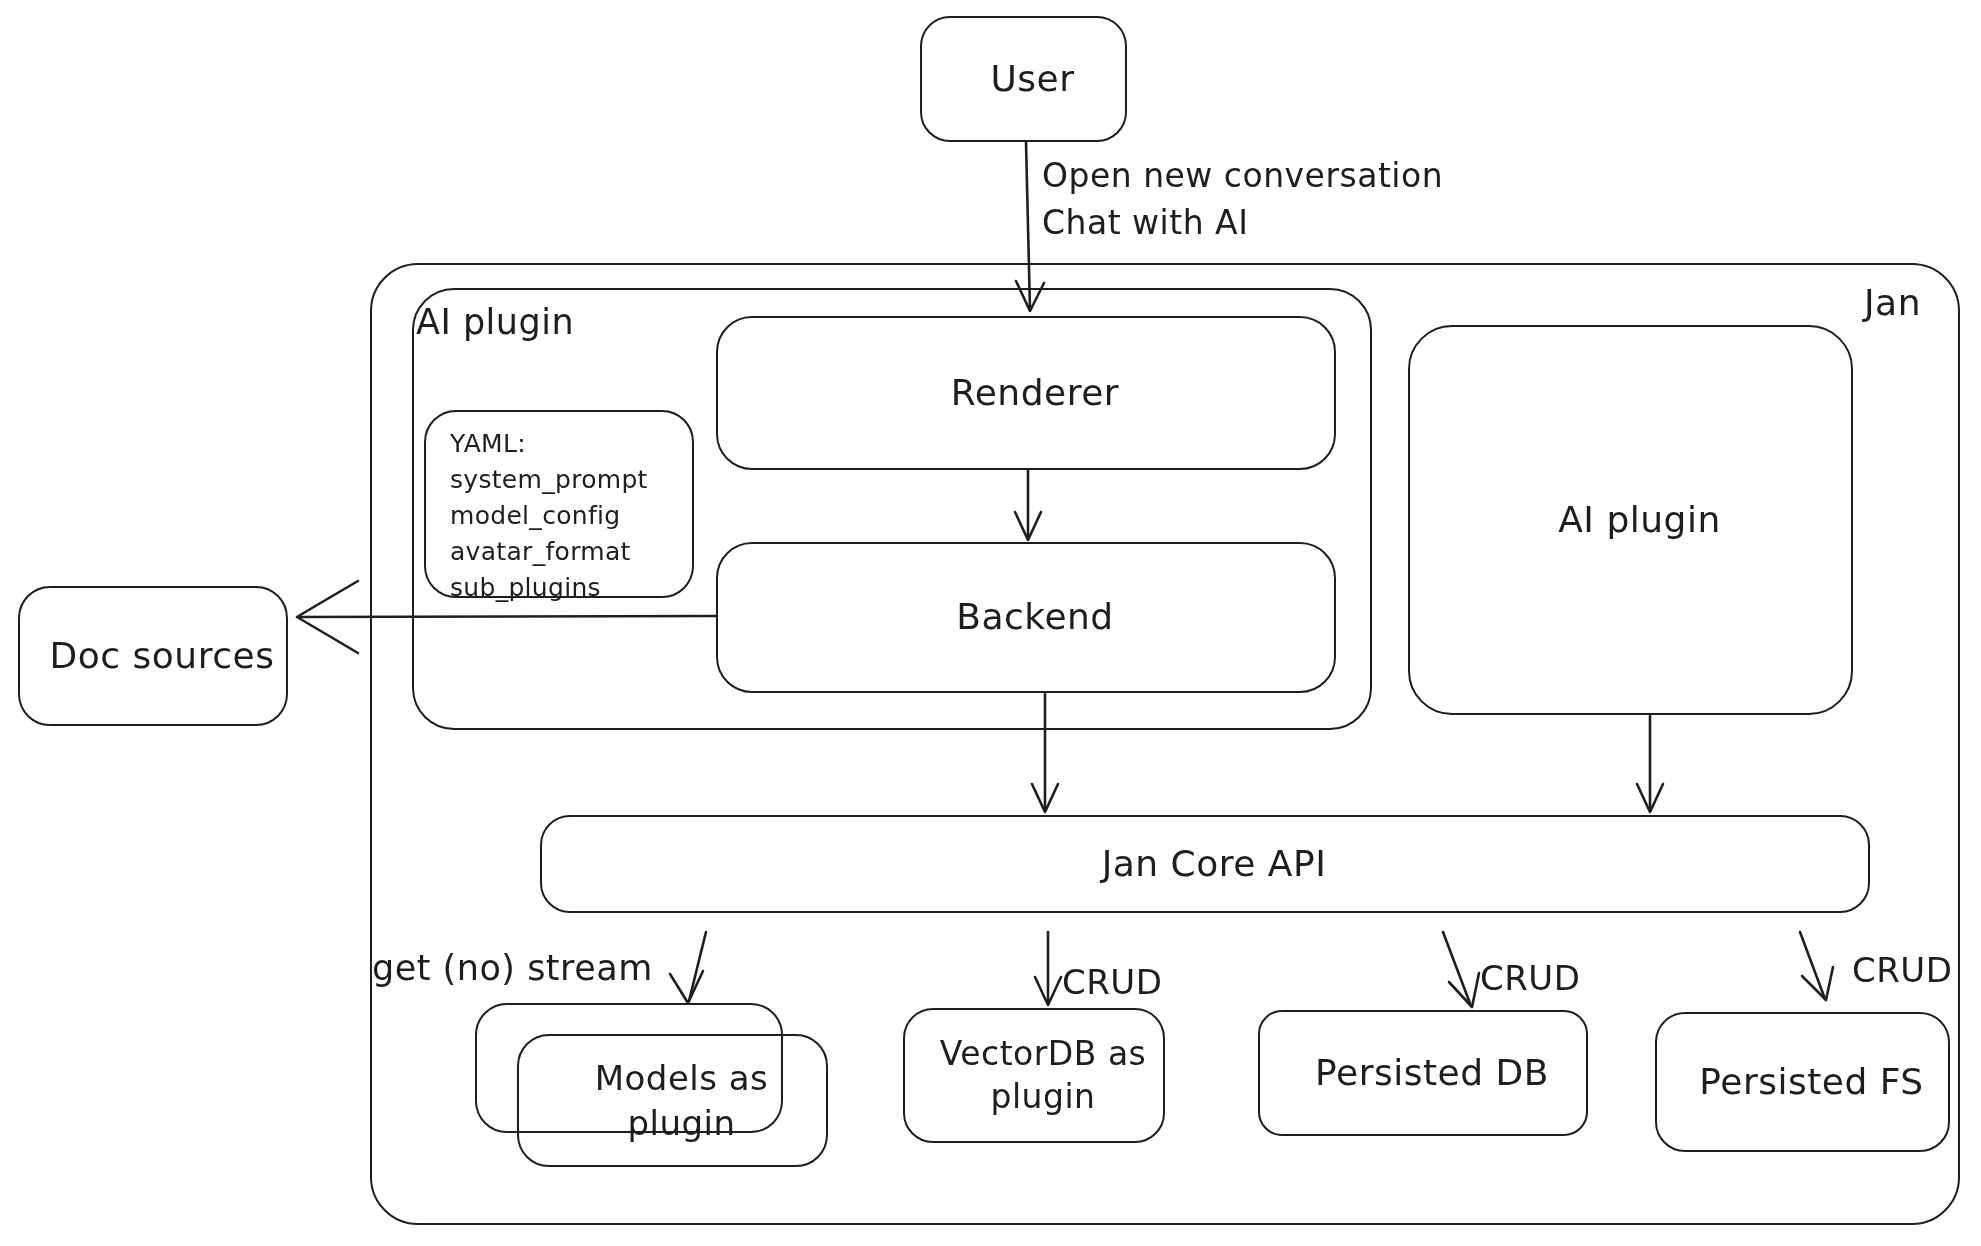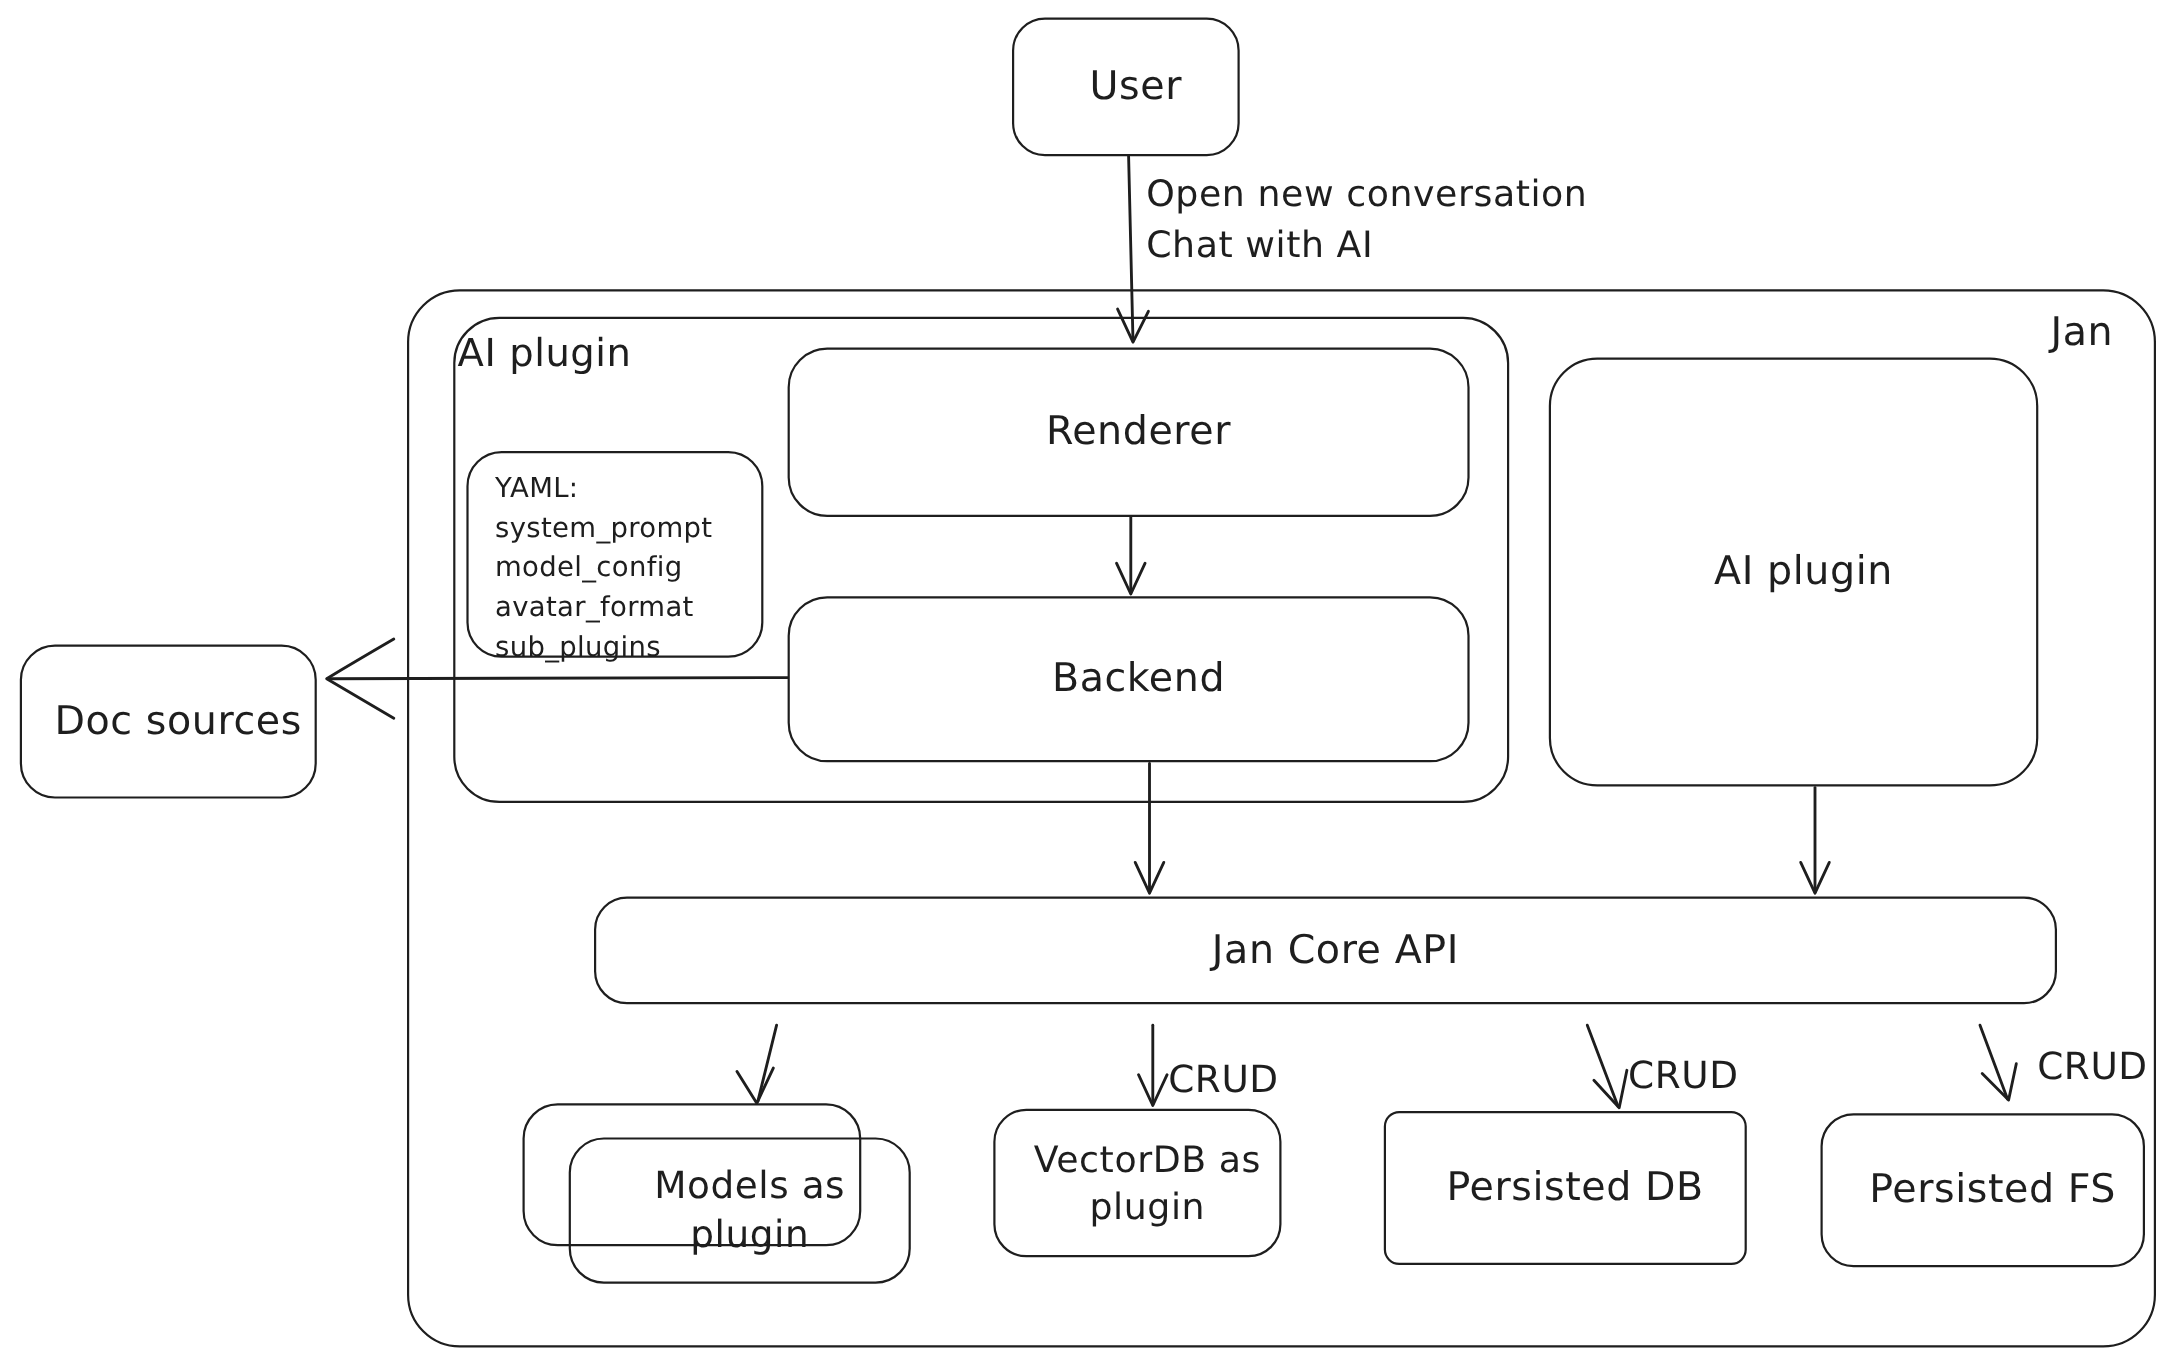--- a/index.html
+++ b/index.html
@@ -123,33 +123,34 @@
 
   <div class="box" style="left:475px; top:1003px; width:308px; height:130px; border-radius:32px; background:transparent;"></div>
   <div class="box" style="left:517px; top:1034px; width:311px; height:133px; border-radius:32px; background:transparent;">
     <span class="node-label wrap-text" style="max-width:225px; font-size:34px;">Models as plugin</span>
   </div>
 
   <div class="box" style="left:903px; top:1008px; width:262px; height:135px; border-radius:30px;">
     <span class="node-label wrap-text" style="max-width:235px; font-size:33px;">VectorDB as plugin</span>
   </div>
 
-  <div class="box" style="left:1258px; top:1010px; width:330px; height:140px; border-radius:14px;">
+  <div class="box" style="left:1258px; top:1010px; width:330px; height:126px; border-radius:24px;">
     <span class="node-label">Persisted DB</span>
   </div>
 
   <div class="box" style="left:1655px; top:1012px; width:295px; height:140px; border-radius:30px;">
     <span class="node-label">Persisted FS</span>
   </div>
 
   <div class="floating-label" style="left:1042px; top:152px; font-size:33px; line-height:47px;">
     <span class="edge-label-line">Open new conversation</span>
     <span class="edge-label-line">Chat with AI</span>
   </div>
 
+  <div class="floating-label" style="left:372px; top:948px; font-size:35px;">get (no) stream</div>
 
   <div class="floating-label" style="left:1062px; top:962px; font-size:34px;">CRUD</div>
 
   <div class="floating-label" style="left:1480px; top:958px; font-size:34px;">CRUD</div>
 
   <div class="floating-label" style="left:1852px; top:950px; font-size:34px;">CRUD</div>
 
   <svg id="arrows" viewBox="0 0 1981 1246">
 
     <g>

